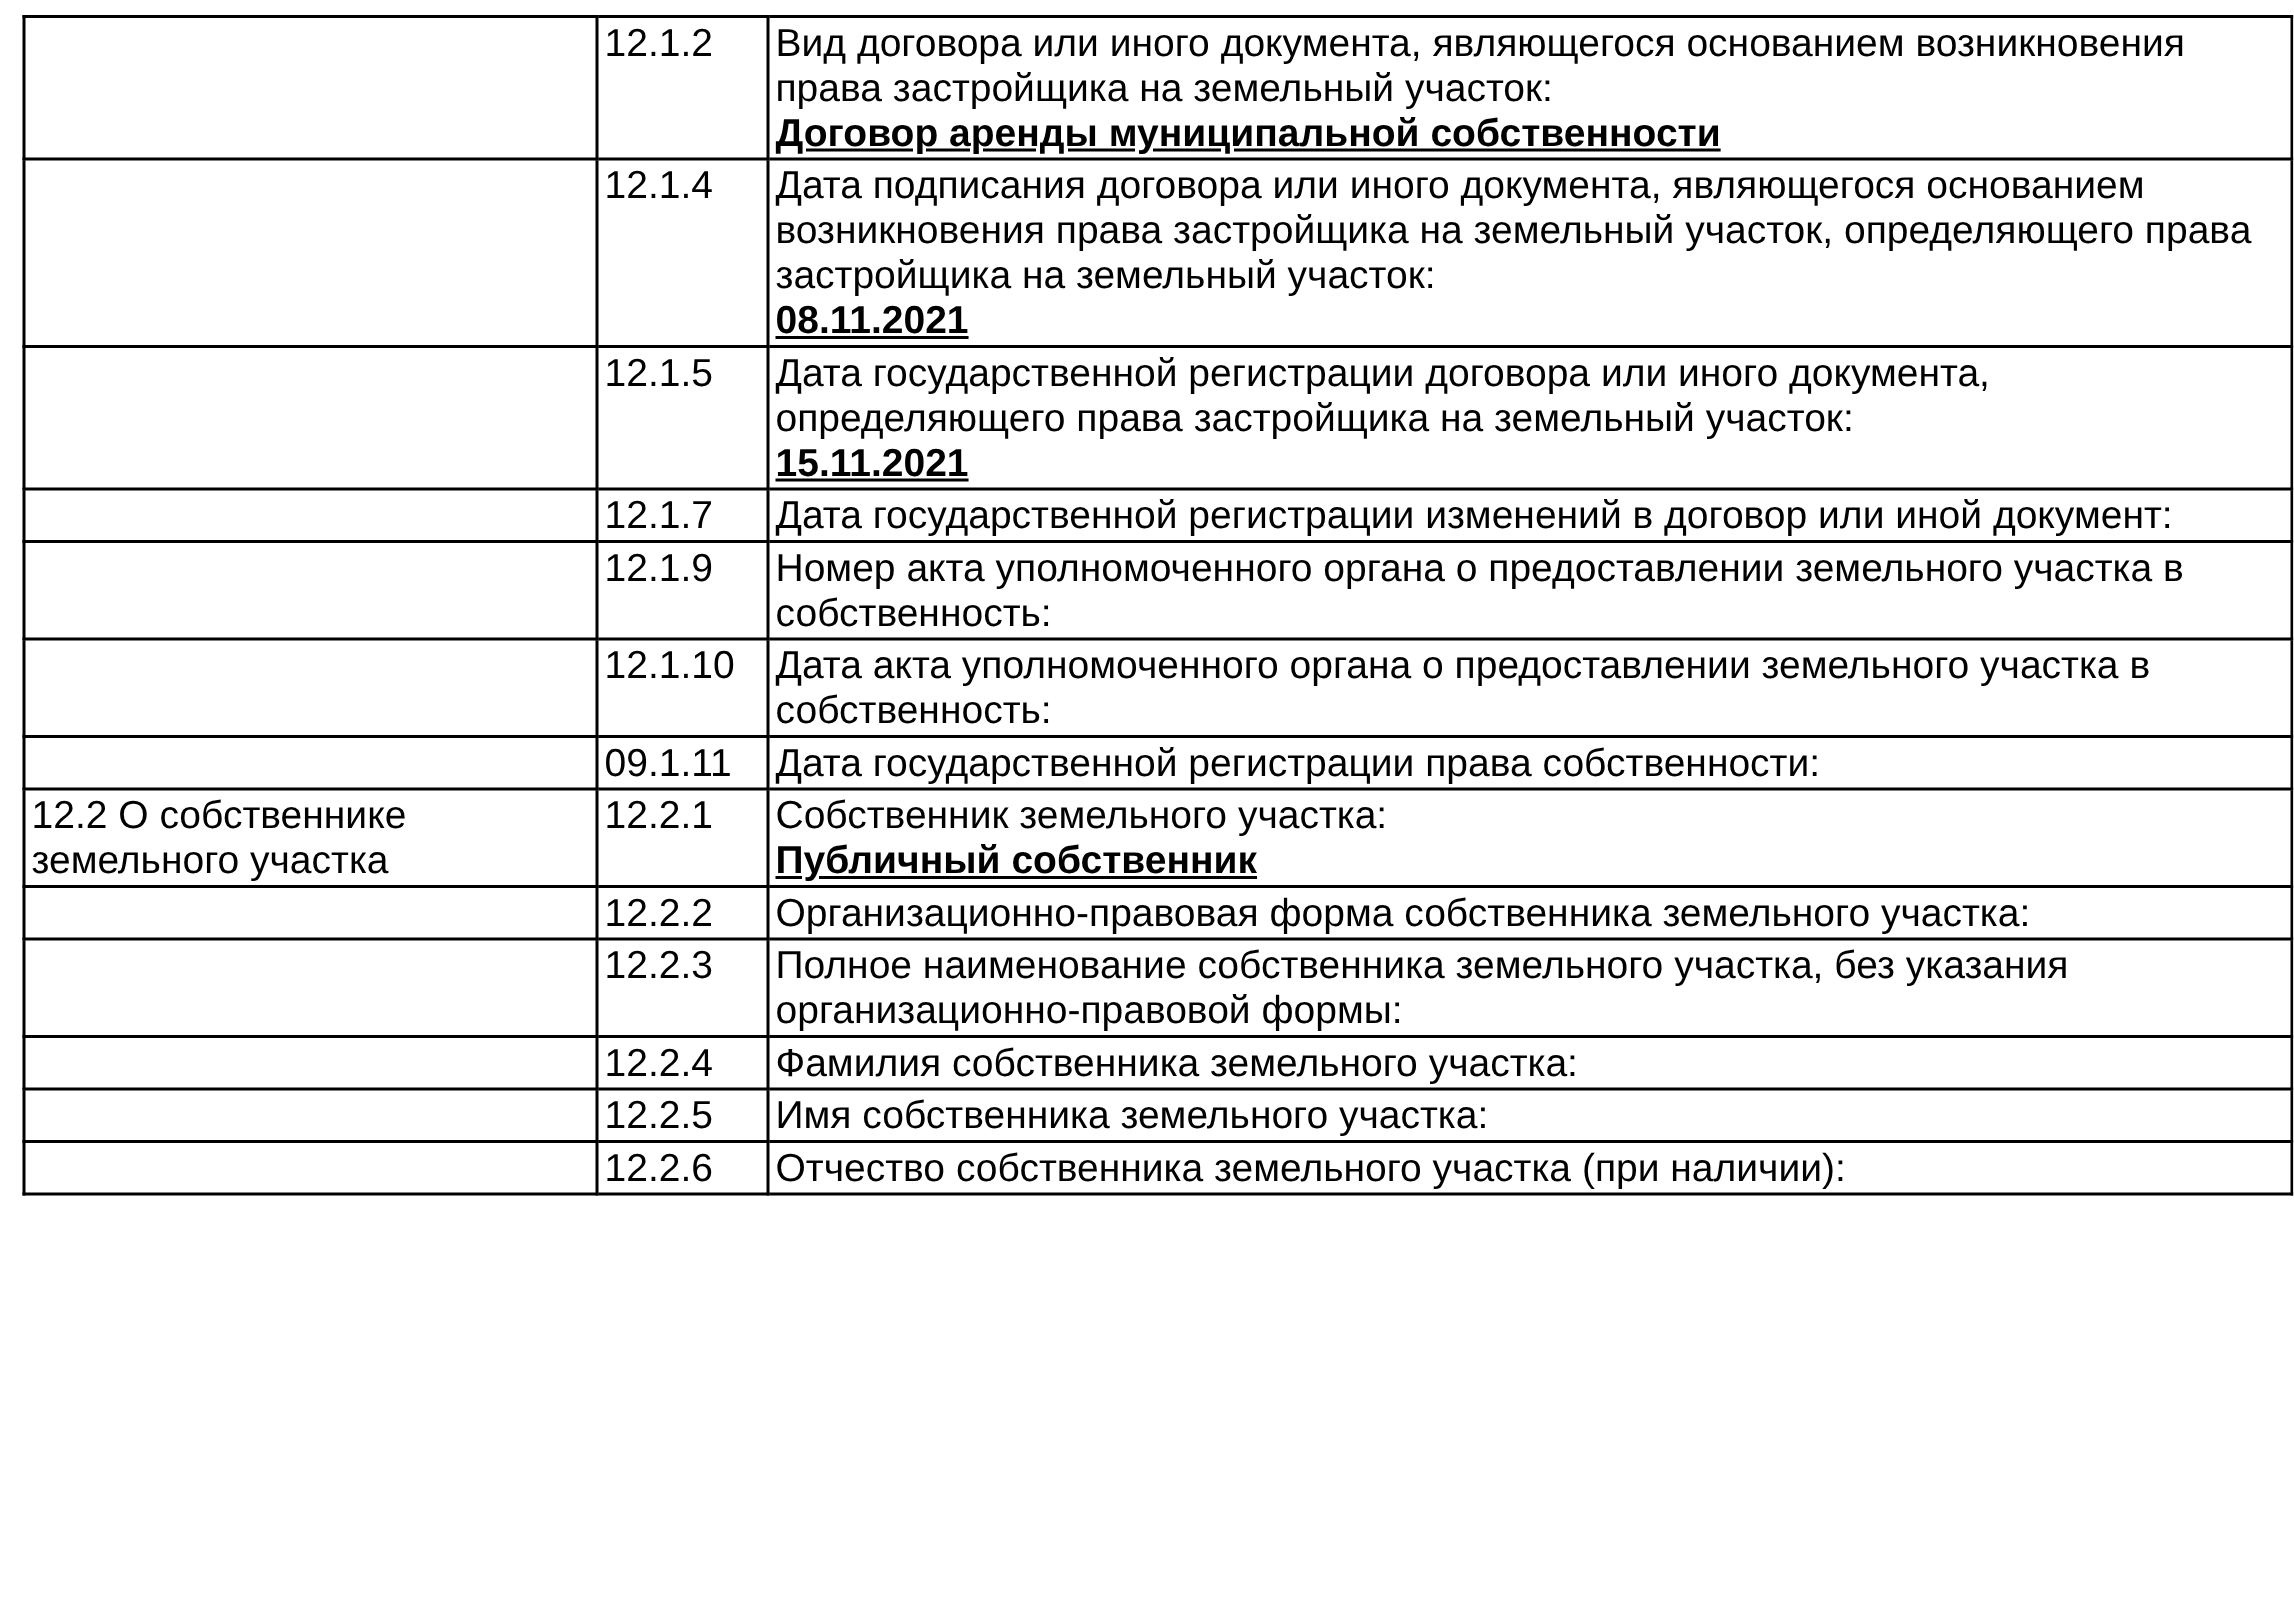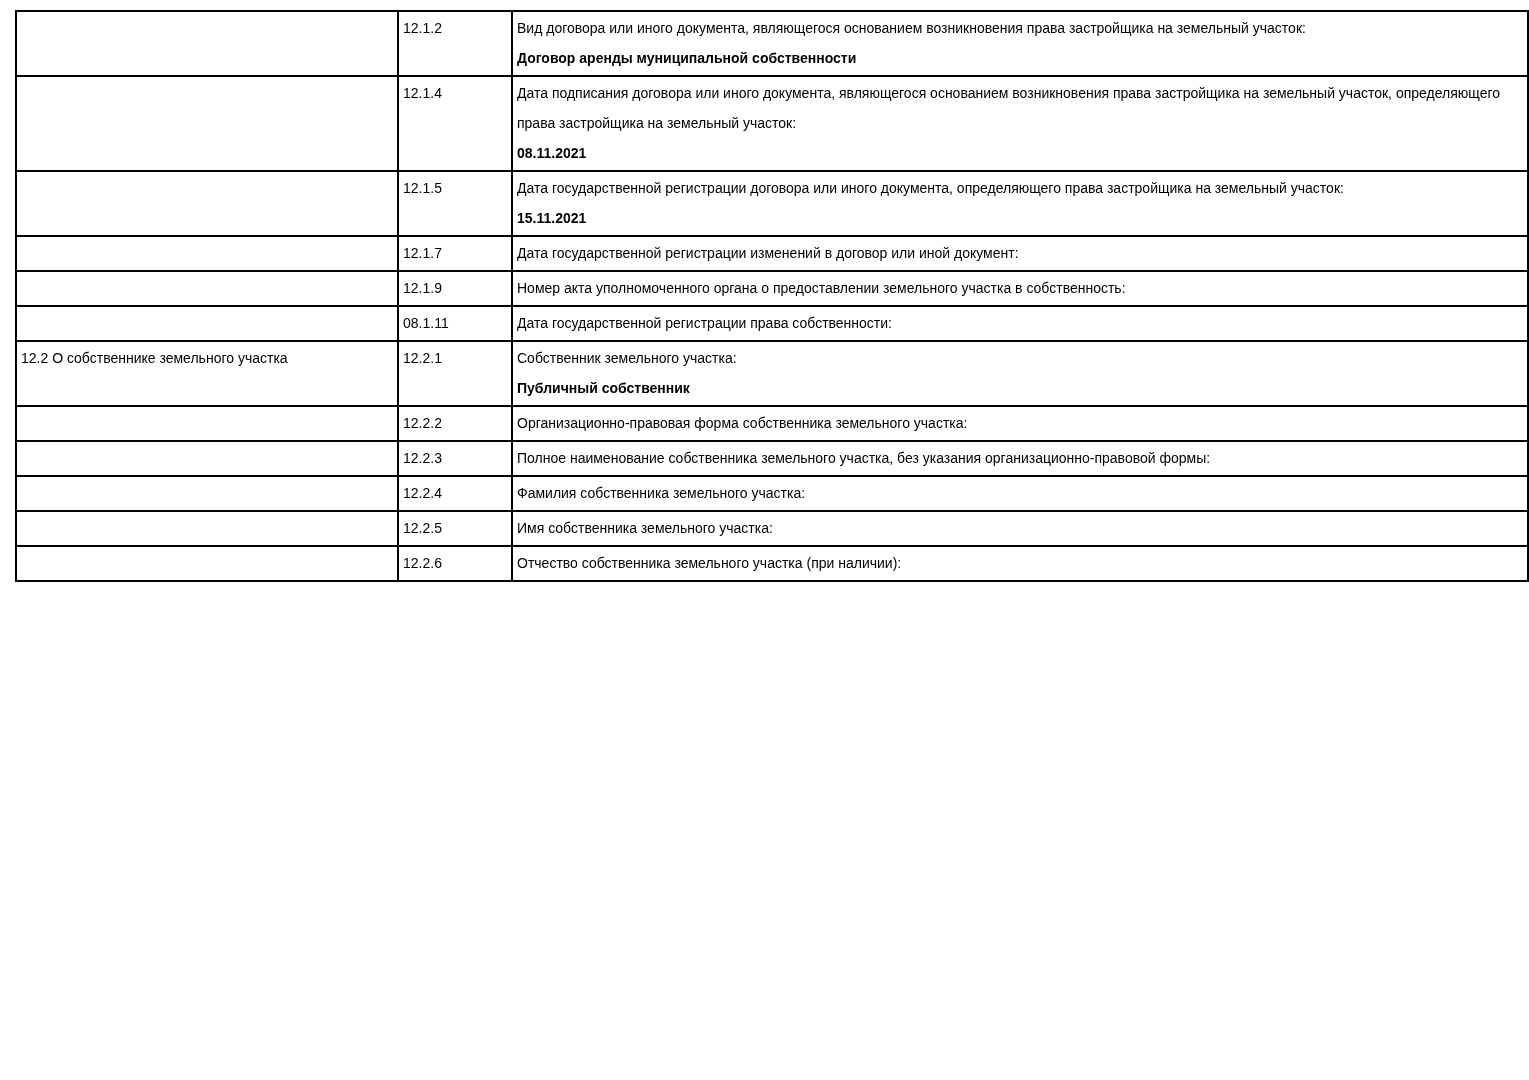--- a/index.html
+++ b/index.html
@@ -17,30 +17,30 @@
     padding: 10px 15px;
     overflow: hidden;
   }
   table.decl {
     border-collapse: collapse;
     width: 1498px;
     table-layout: fixed;
   }
   table.decl td {
     border: 2px solid #000000;
-    font-size: 14px;
+    font-size: 26px;
     line-height: 30px;
     padding: 1px 4px 2px 4px;
     vertical-align: top;
     word-wrap: break-word;
   }
   td.col-section { width: 372px; }
   td.col-num     { width: 104px; vertical-align: middle; }
   td.col-desc    { width: 1006px; margin-left: 39px; }
-  .value { font-weight: bold; }
+  .value { font-weight: bold; text-decoration: underline; }
 </style>
 </head>
 <body>
 
 <div class="page">
   <table class="decl">
     <tbody>
         <tr>
           <td class="col-section"></td>
           <td class="col-num">12.1.2</td>
@@ -74,21 +74,28 @@
         </tr>
         <tr>
           <td class="col-section"></td>
           <td class="col-num">12.1.9</td>
           <td class="col-desc">
             <div class="label">Номер акта уполномоченного органа о предоставлении земельного участка в собственность:</div>
           </td>
         </tr>
         <tr>
           <td class="col-section"></td>
-          <td class="col-num">08.1.11</td>
+          <td class="col-num">12.1.10</td>
+          <td class="col-desc">
+            <div class="label">Дата акта уполномоченного органа о предоставлении земельного участка в собственность:</div>
+          </td>
+        </tr>
+        <tr>
+          <td class="col-section"></td>
+          <td class="col-num">09.1.11</td>
           <td class="col-desc">
             <div class="label">Дата государственной регистрации права собственности:</div>
           </td>
         </tr>
         <tr>
           <td class="col-section">12.2 О собственнике земельного участка</td>
           <td class="col-num">12.2.1</td>
           <td class="col-desc">
             <div class="label">Собственник земельного участка:</div>
             <div class="value">Публичный собственник</div>

